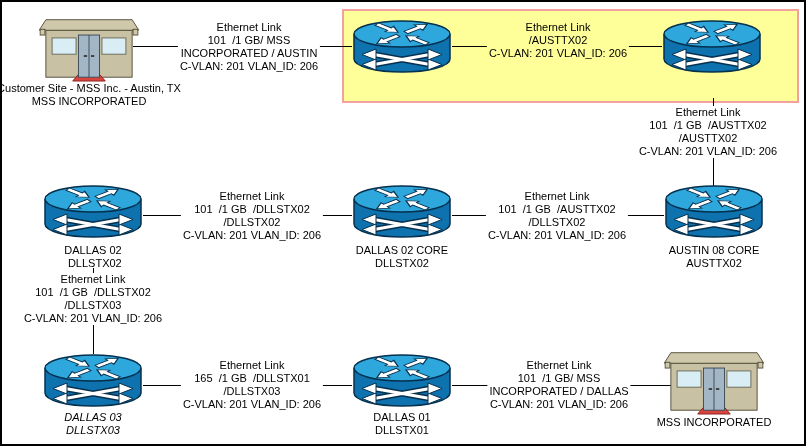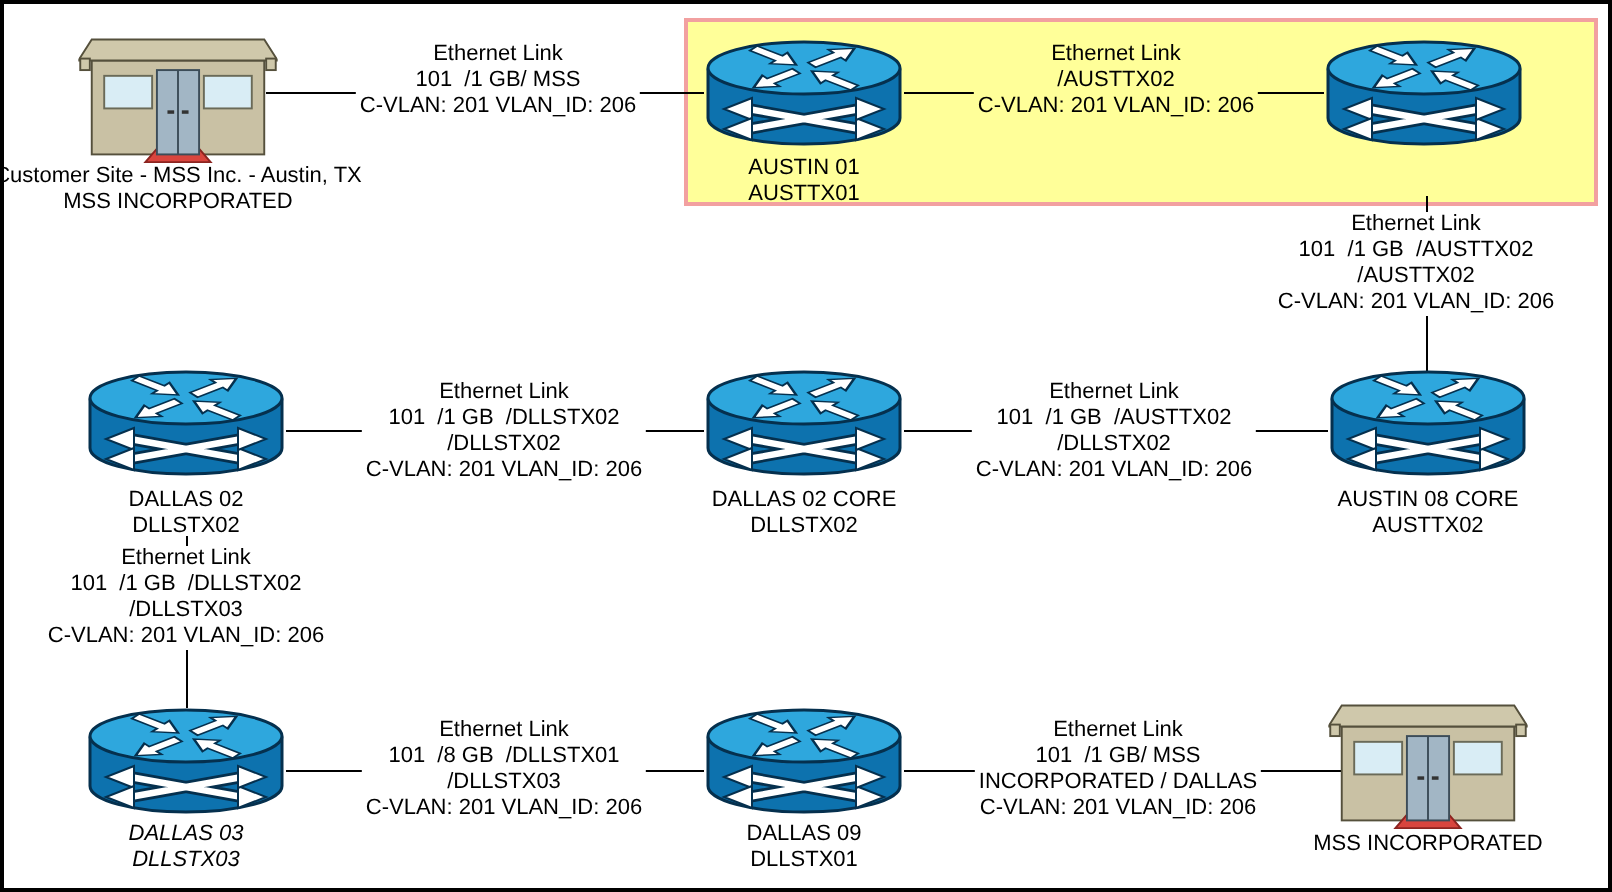--- a/index.html
+++ b/index.html
@@ -96,41 +96,37 @@
   <div class="nlabel" style="left:87px;top:80px;">
     <div>Customer Site - MSS Inc. - Austin, TX</div>
     <div>MSS INCORPORATED</div>
   </div>
 
   <div class="node" style="left:350px;top:18px;">
     <svg class="router-svg" viewBox="0 0 100 54">
         <use href="#sym-router"></use>
       </svg>
   </div>
-  <div class="nlabel" style="left:400px;top:76px;">
-    <div>AUSTIN 01</div>
-    <div>AUSTTX01</div>
-  </div>
 
   <div class="node" style="left:660px;top:18px;">
     <svg class="router-svg" viewBox="0 0 100 54">
         <use href="#sym-router"></use>
       </svg>
   </div>
   <div class="nlabel" style="left:710px;top:76px;margin-top:41px;">
     <div>AUSTIN 02</div>
     <div>AUSTTX02</div>
   </div>
 
   <div class="node" style="left:41px;top:183px;">
     <svg class="router-svg" viewBox="0 0 100 54">
         <use href="#sym-router"></use>
       </svg>
   </div>
-  <div class="nlabel" style="left:91px;top:242px;">
+  <div class="nlabel" style="left:91px;top:242px;text-align:right;">
     <div>DALLAS 02</div>
     <div>DLLSTX02</div>
   </div>
 
   <div class="node" style="left:350px;top:183px;">
     <svg class="router-svg" viewBox="0 0 100 54">
         <use href="#sym-router"></use>
       </svg>
   </div>
   <div class="nlabel" style="left:400px;top:242px;">
@@ -157,36 +153,37 @@
     <div>DALLAS 03</div>
     <div>DLLSTX03</div>
   </div>
 
   <div class="node" style="left:350px;top:352px;">
     <svg class="router-svg" viewBox="0 0 100 54">
         <use href="#sym-router"></use>
       </svg>
   </div>
   <div class="nlabel" style="left:400px;top:409px;">
-    <div>DALLAS 09</div>
+    <div>DALLAS 01</div>
     <div>DLLSTX01</div>
   </div>
 
   <div class="node" style="left:662px;top:344px;">
     <svg class="bldg-svg" viewBox="0 0 104 72">
         <use href="#sym-building"></use>
       </svg>
   </div>
   <div class="nlabel" style="left:712px;top:414px;">
     <div>MSS INCORPORATED</div>
   </div>
 
   <div class="link-label" style="left:247px;top:19px;">
     <div>Ethernet Link</div>
     <div>101  /1 GB/ MSS</div>
+    <div>INCORPORATED / AUSTIN</div>
     <div>C-VLAN: 201 VLAN_ID: 206</div>
   </div>
 
   <div class="link-label on-yellow" style="left:556px;top:19px;">
     <div>Ethernet Link</div>
     <div>/AUSTTX02</div>
     <div>C-VLAN: 201 VLAN_ID: 206</div>
   </div>
 
   <div class="link-label" style="left:706px;top:104px;">
@@ -212,21 +209,21 @@
 
   <div class="link-label" style="left:91px;top:271px;">
     <div>Ethernet Link</div>
     <div>101  /1 GB  /DLLSTX02</div>
     <div>/DLLSTX03</div>
     <div>C-VLAN: 201 VLAN_ID: 206</div>
   </div>
 
   <div class="link-label" style="left:250px;top:357px;">
     <div>Ethernet Link</div>
-    <div>101  /8 GB  /DLLSTX01</div>
+    <div>165  /1 GB  /DLLSTX01</div>
     <div>/DLLSTX03</div>
     <div>C-VLAN: 201 VLAN_ID: 206</div>
   </div>
 
   <div class="link-label" style="left:557px;top:357px;">
     <div>Ethernet Link</div>
     <div>101  /1 GB/ MSS</div>
     <div>INCORPORATED / DALLAS</div>
     <div>C-VLAN: 201 VLAN_ID: 206</div>
   </div>

